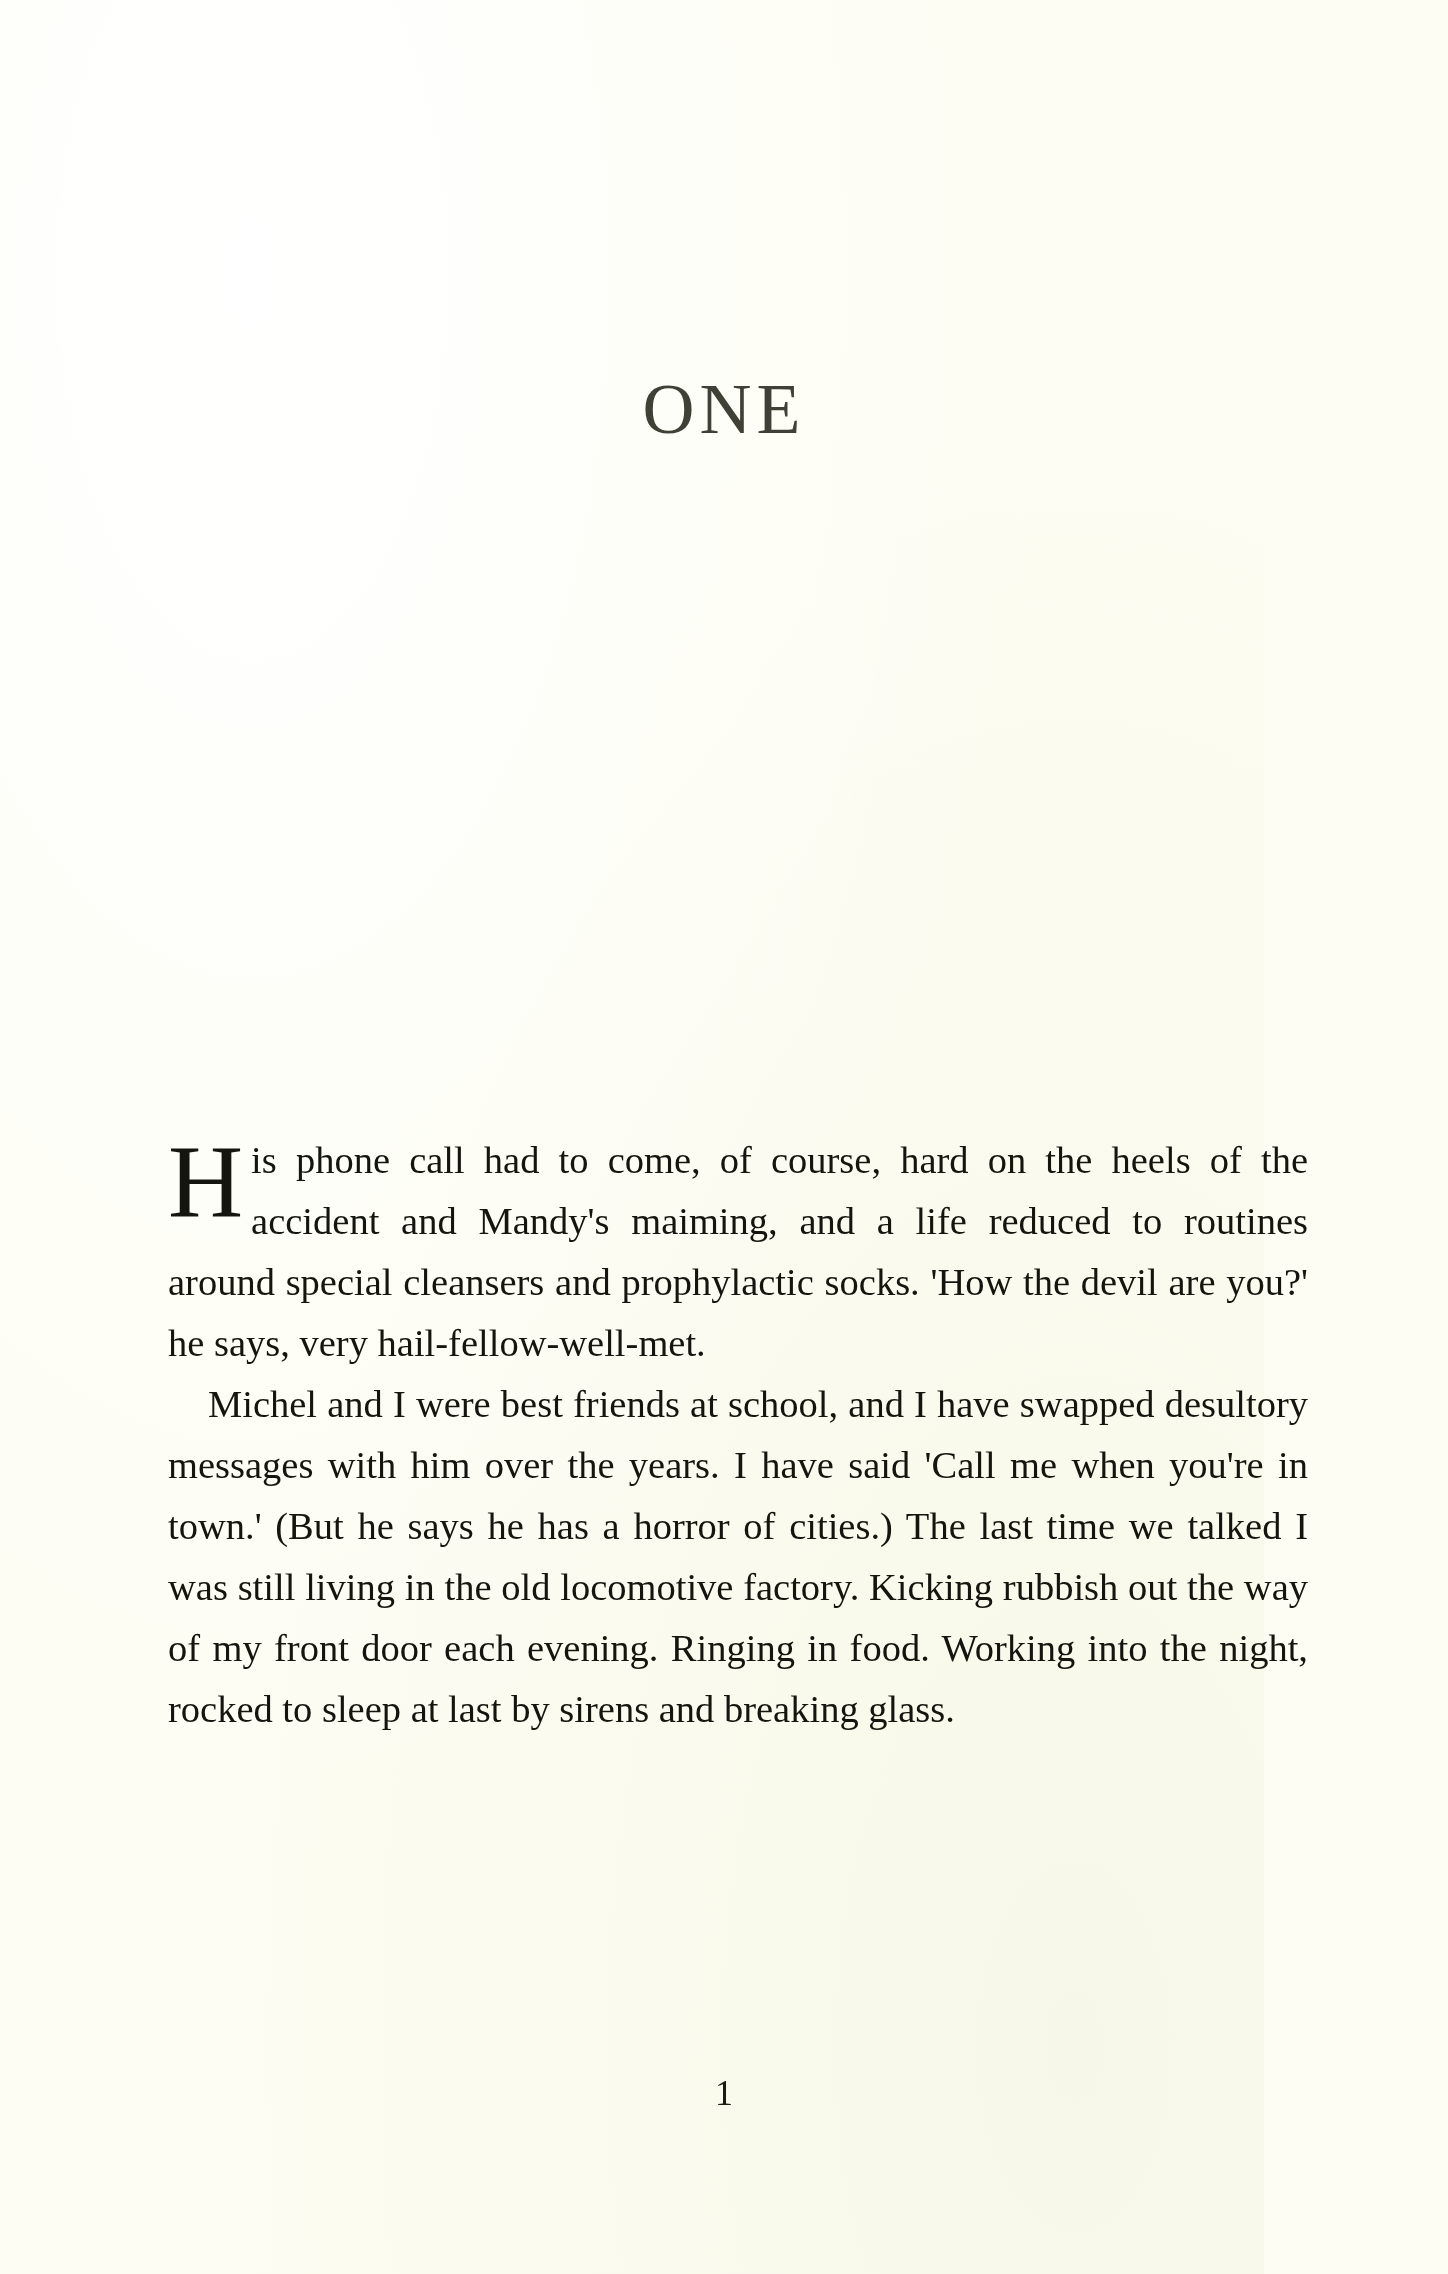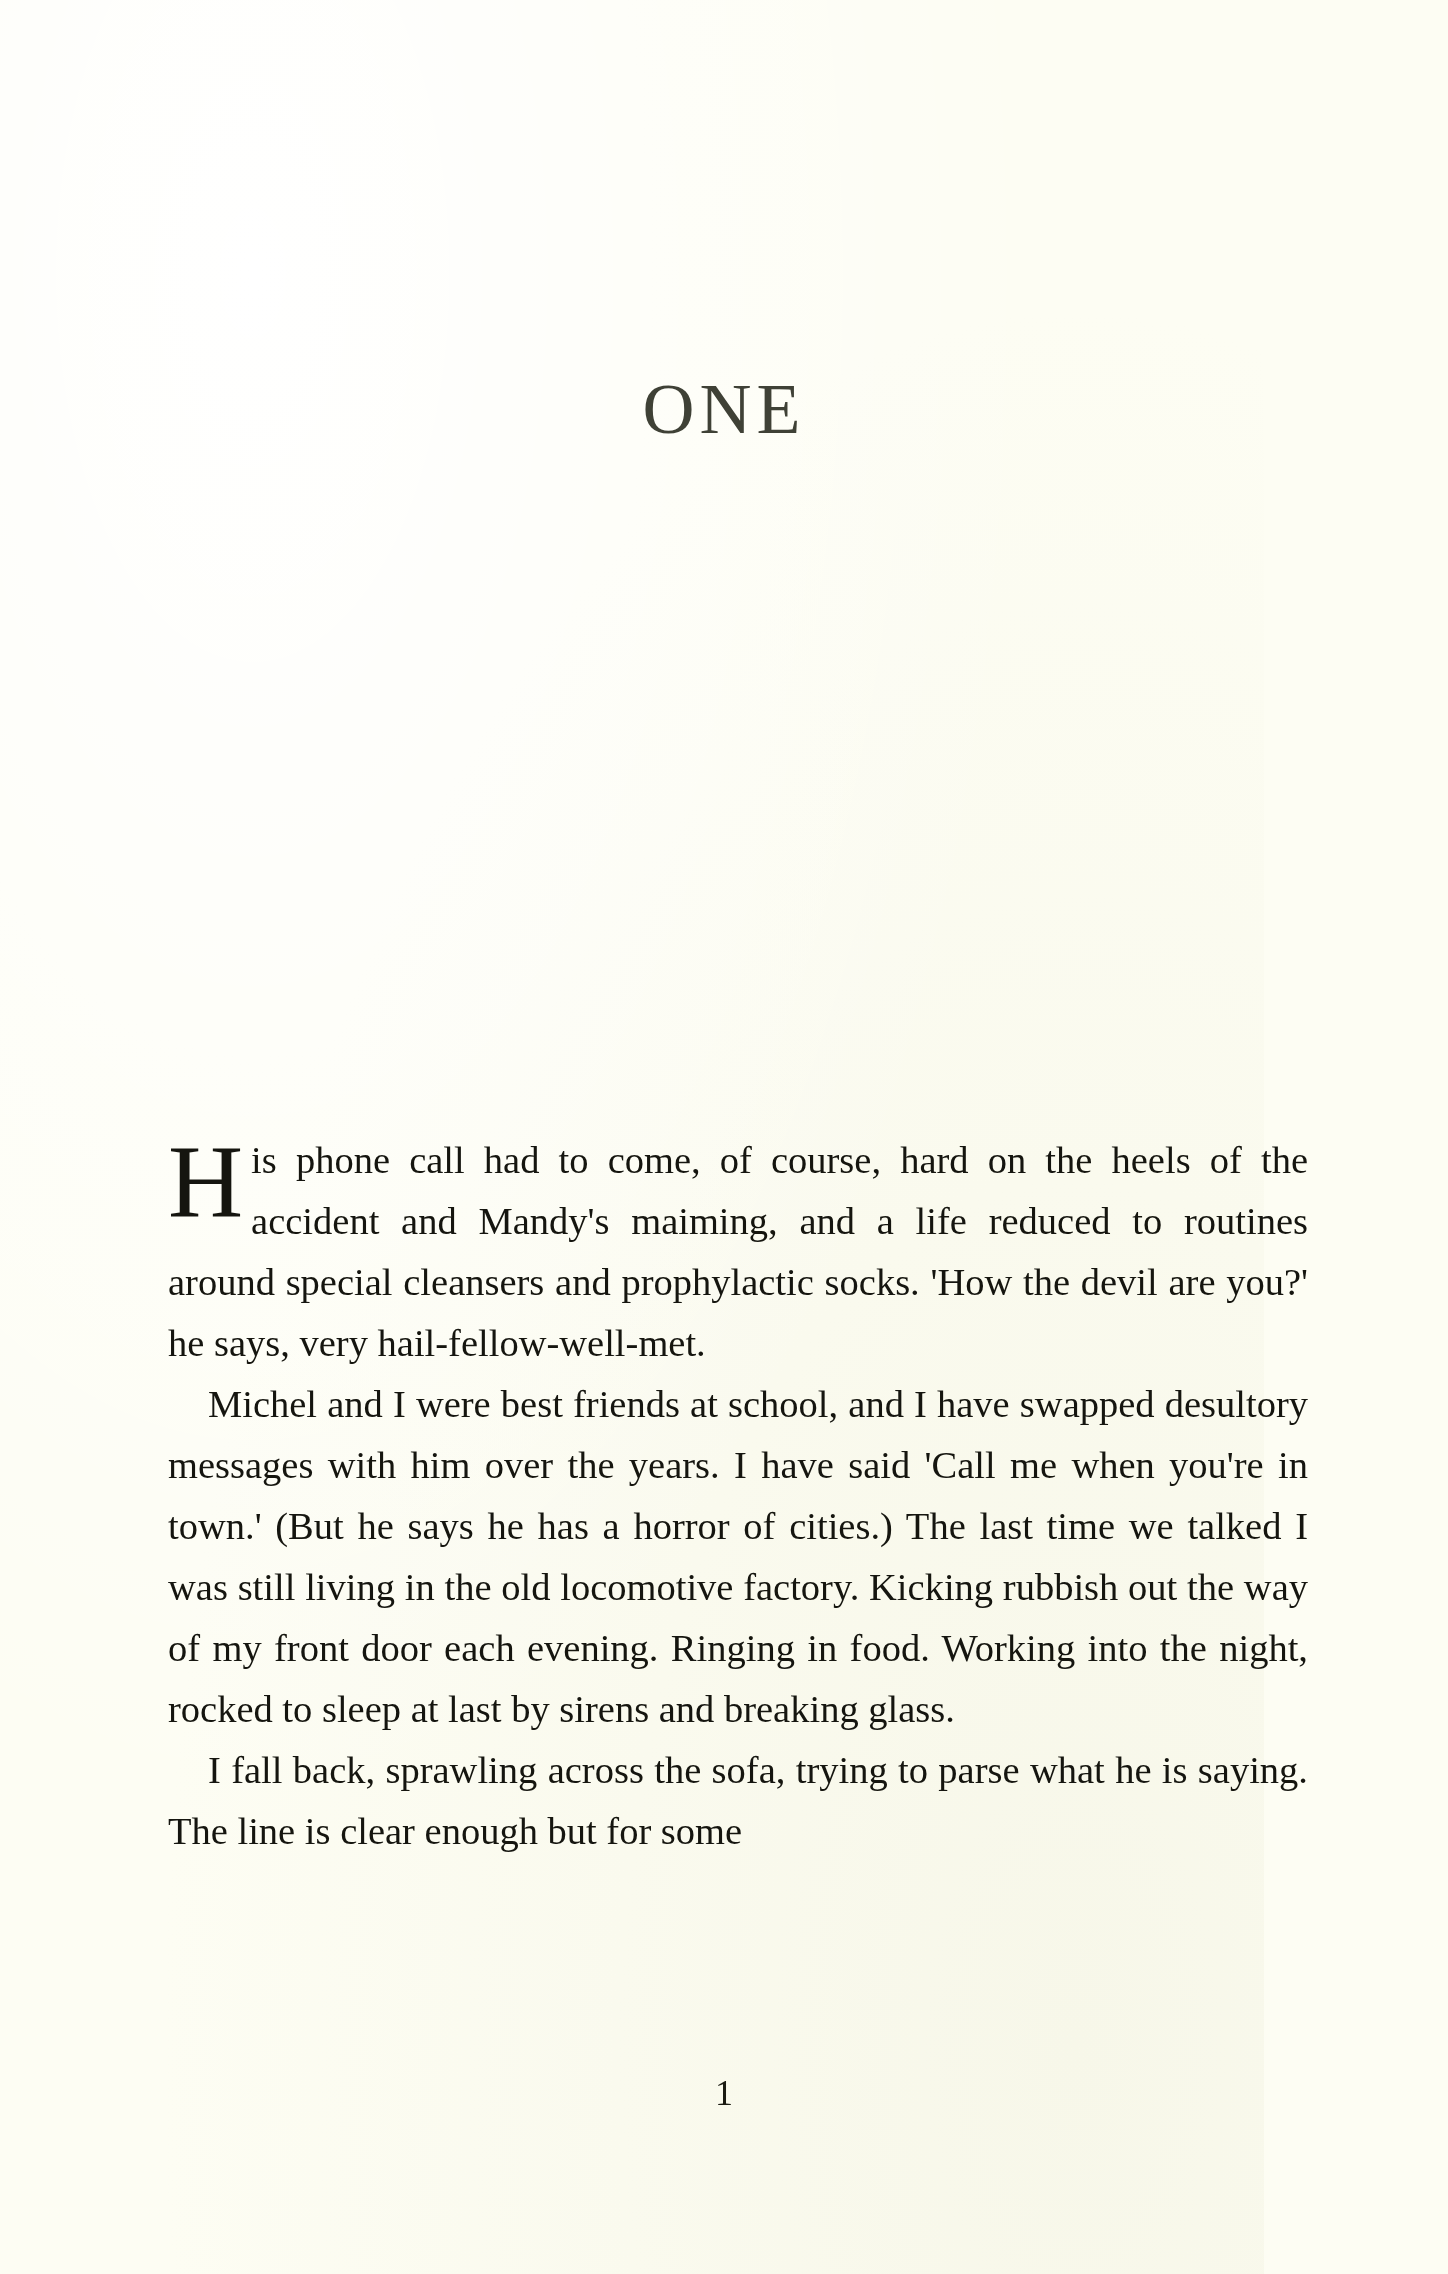--- a/index.html
+++ b/index.html
@@ -89,19 +89,18 @@
 <div class="page">
 
   <div class="chapter-title">ONE</div>
 
   <div class="textblock">
 
     <p class="para first"><span class="dropcap">H</span><span>is phone call had to come, of course, hard on the heels of the accident and Mandy's maiming, and a life reduced to routines around special cleansers and prophylactic socks. 'How the devil are you?' he says, very hail-fellow-well-met.</span></p>
 
     <p class="para"><span>Michel and I were best friends at school, and I have swapped desultory messages with him over the years. I have said 'Call me when you're in town.' (But he says he has a horror of cities.) The last time we talked I was still living in the old locomotive factory. Kicking rubbish out the way of my front door each evening. Ringing in food. Working into the night, rocked to sleep at last by sirens and breaking glass.</span></p>
 
-    <p class="para"><span>I fall back, sprawling across the sofa, trying to parse what he is saying. The line is clear enough but for some</span></p>
 
   </div>
 
   <div class="folio">1</div>
 
 </div>
 
 </body></html>

